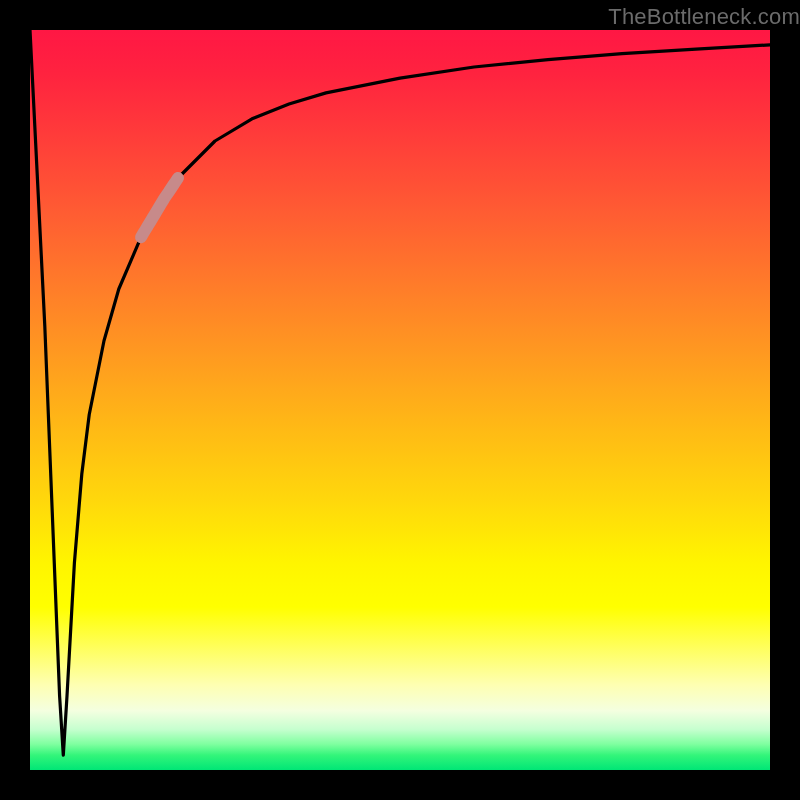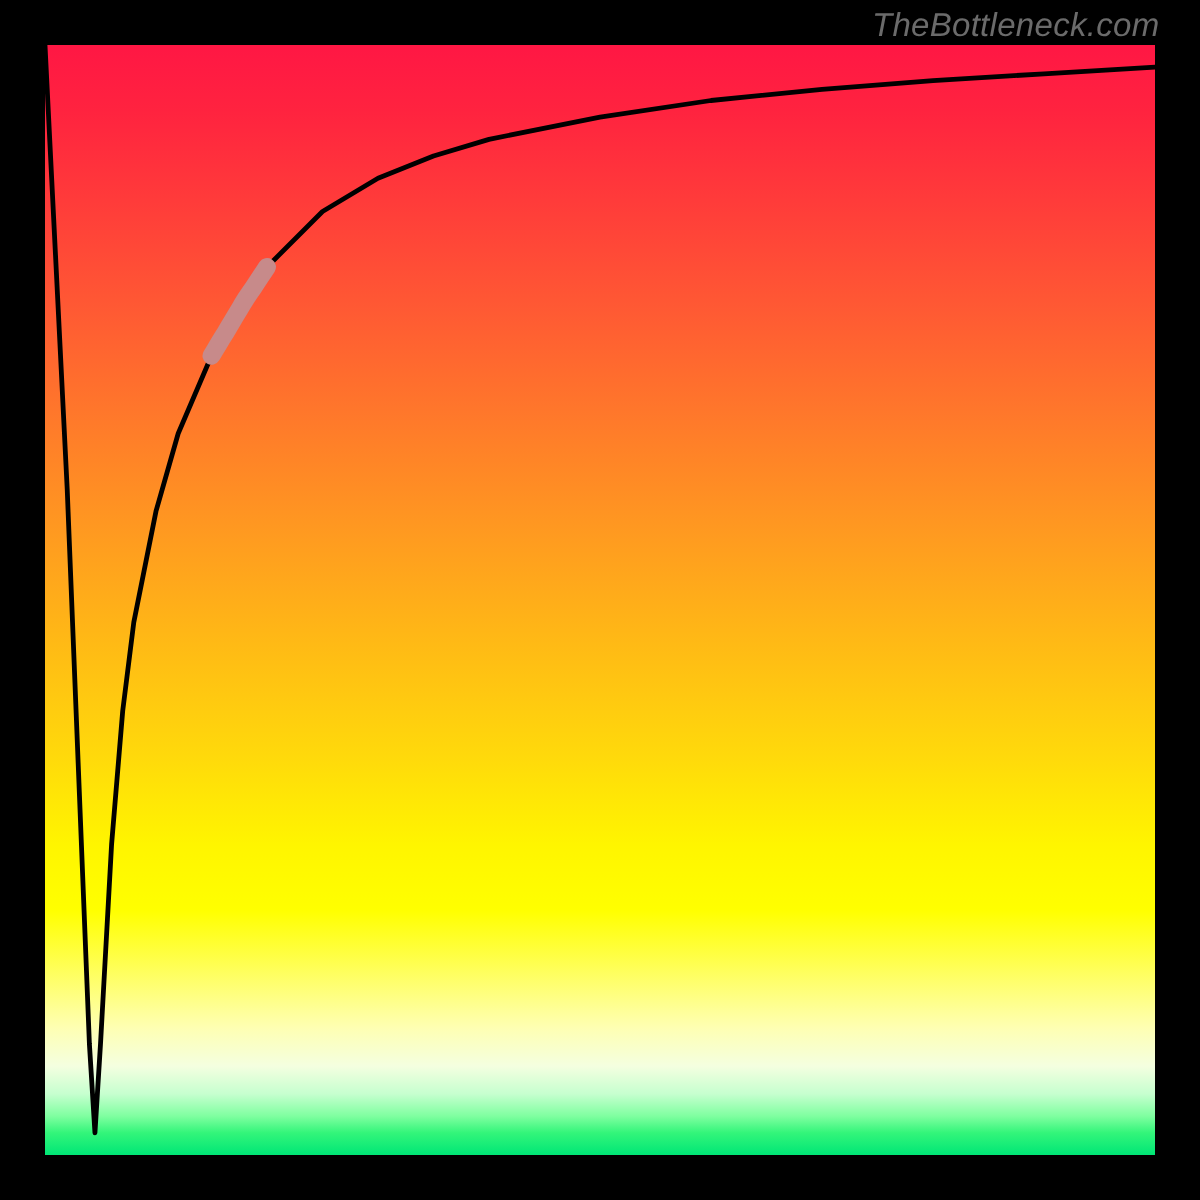--- a/index.html
+++ b/index.html
@@ -48,25 +48,24 @@
     position: absolute;
     left: 0;
     top: 0;
     width: 740px;
     height: 740px;
     overflow: visible;
   }
   .attribution {
     position: absolute;
     top: 4px;
-    right: 27px;
+    right: 0;
     color: #6b6b6b;
     font-size: 22px;
     letter-spacing: 0.2px;
-    font-style: italic;
   }
 </style>
 </head>
 <body>
 
 <div class="frame">
   <div class="attribution">TheBottleneck.com</div>
 
   <div class="plot-area">
     <svg class="curve" viewBox="0 0 740 740" preserveAspectRatio="none">

